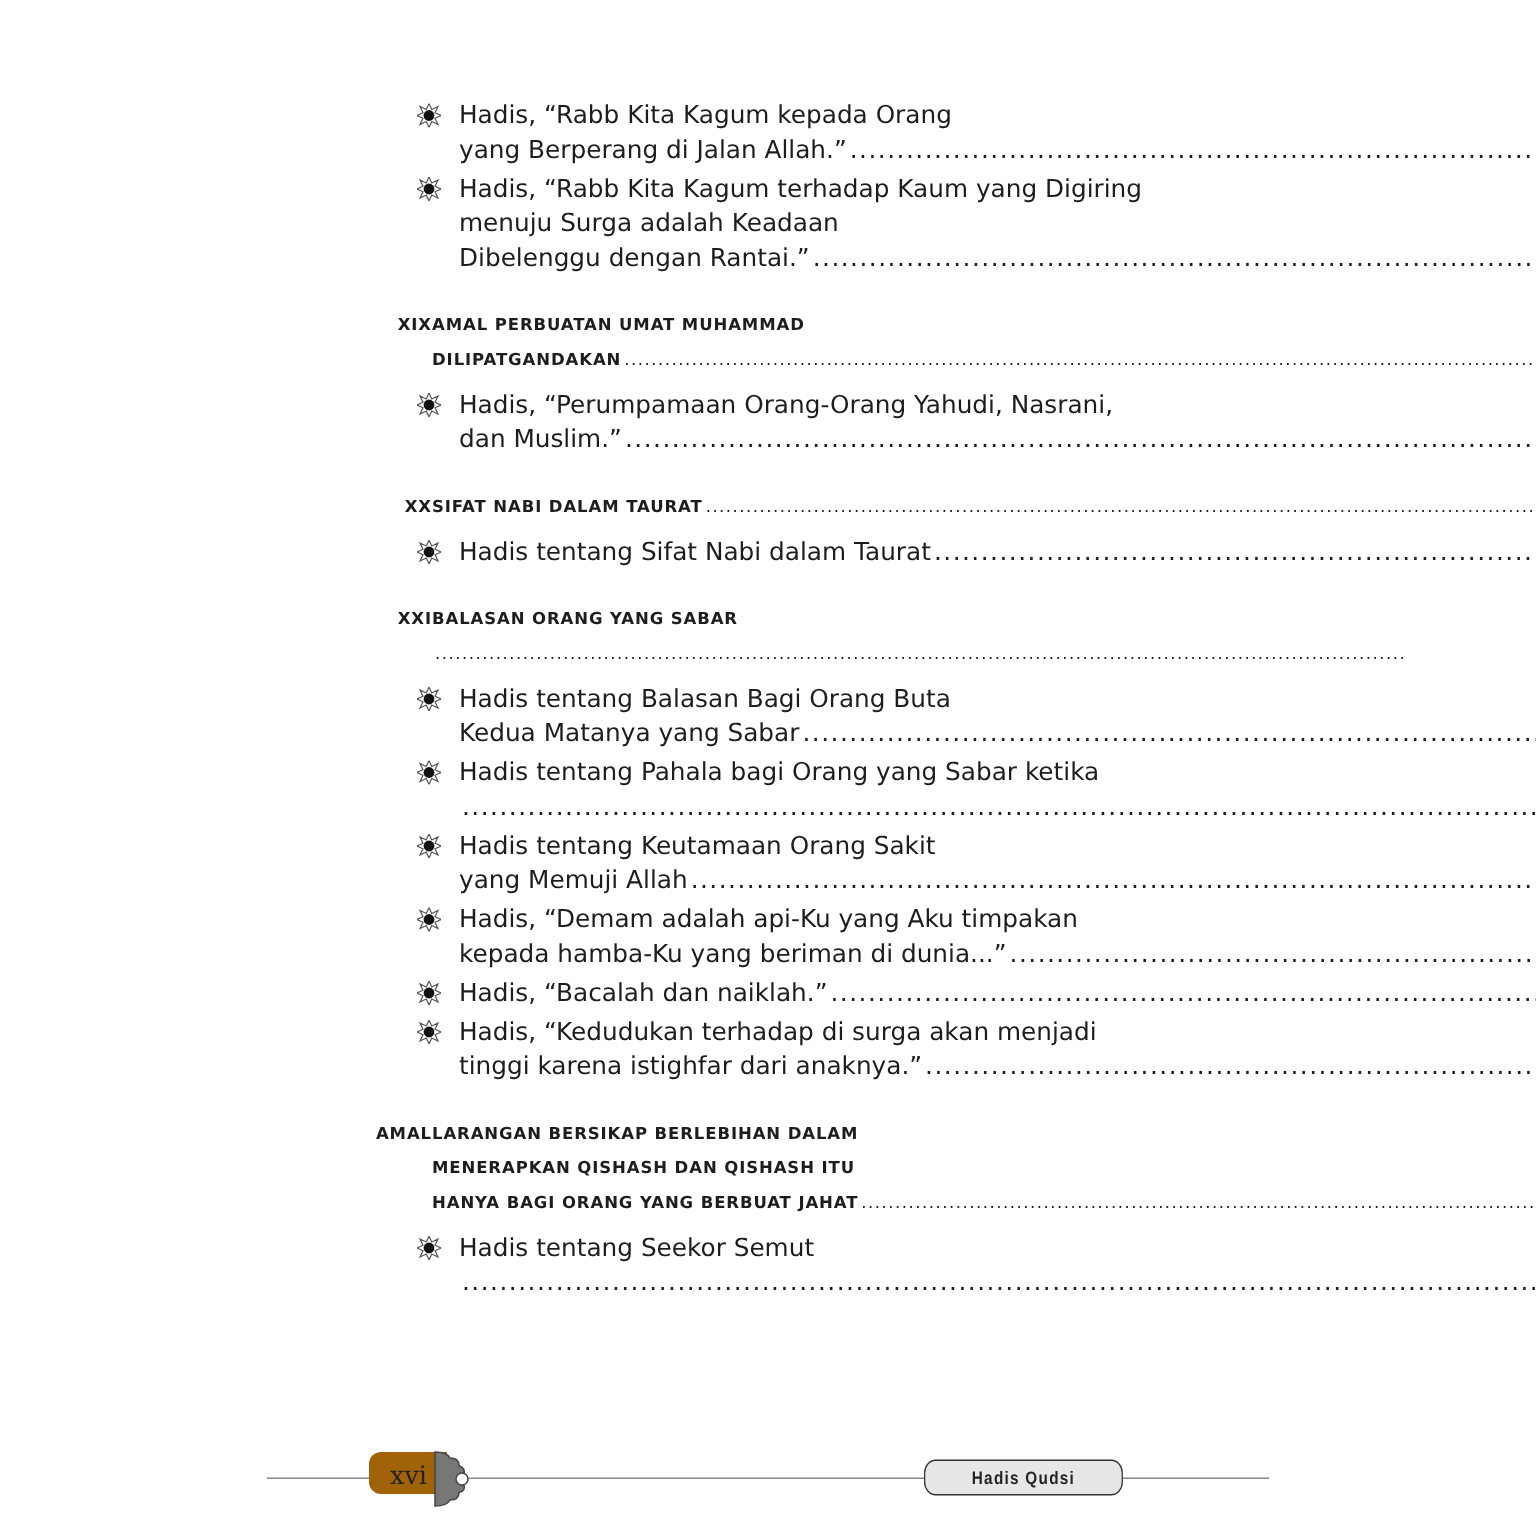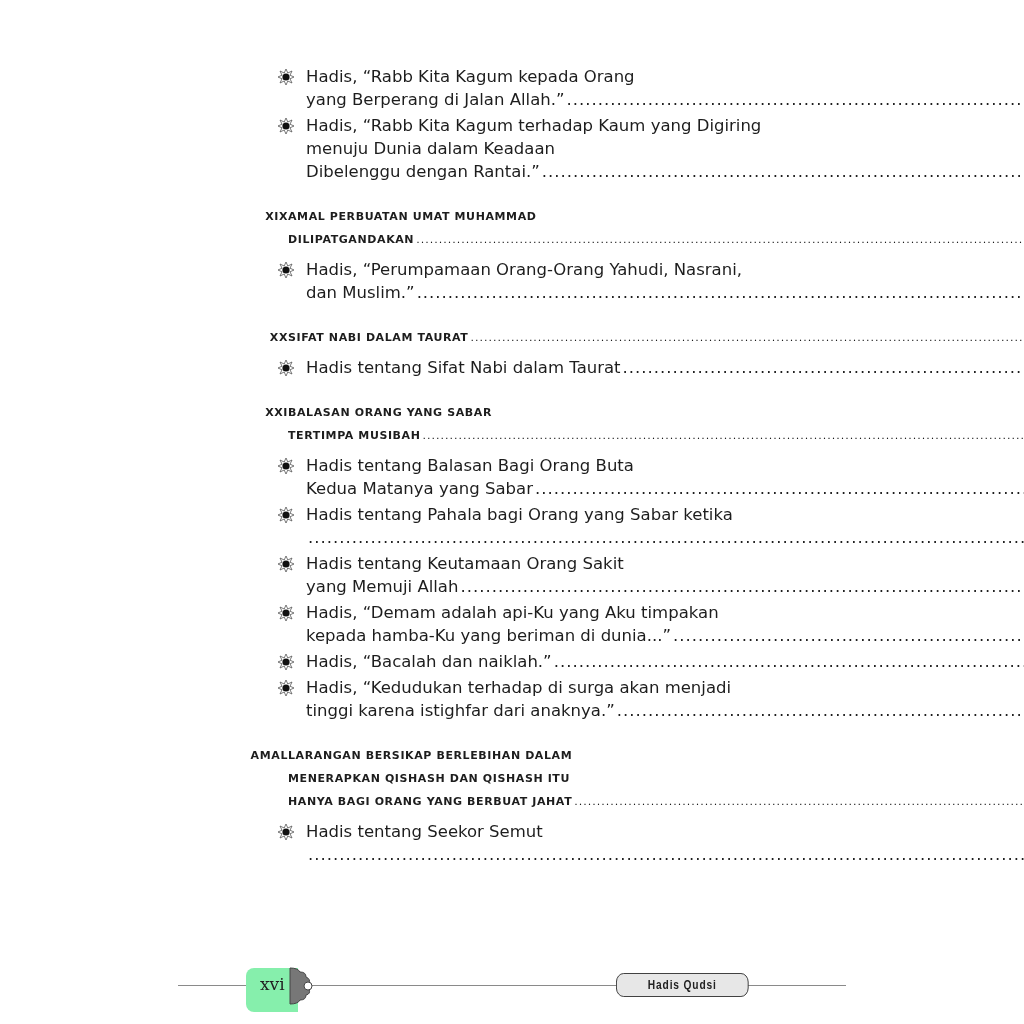--- a/index.html
+++ b/index.html
@@ -16,21 +16,21 @@
     .line .dots { flex: 1; overflow: hidden; margin: 0 2px; }
     .line .dots::before { content: "................................................................................................................................................"; letter-spacing: 1px; font-weight: normal; }
     .item { display: flex; font-size: 16.5px; line-height: 23px; margin-left: 30px; margin-top: 3px; }
     .bullet { width: 30px; flex: none; position: relative; }
     .bullet svg { position: absolute; left: 2px; top: 4px; }
     .item-body { flex: 1; }
     .gap-ch { height: 22px; }
     .gap-sub { height: 4px; }
     .footer { position: absolute; left: 178px; top: 966px; width: 668px; height: 40px; }
     .footer .rule { position: absolute; left: 0; right: 0; top: 19px; height: 1px; background: #8a8a8a; }
-    .folio { position: absolute; left: 68px; top: 2px; width: 52px; height: 44px; background: #86efac; border-radius: 8px 0 0 8px; }
+    .folio { position: absolute; left: 68px; top: 2px; width: 52px; height: 28px; background: #a16207; border-radius: 8px 0 0 8px; }
     .folio-num { position: absolute; left: 14px; top: 6px; font-family: "DejaVu Serif", "Liberation Serif", serif; font-size: 17px; color: #222; }
     .ornament { position: absolute; left: 110px; top: 0px; }
     .book-tag { position: absolute; left: 438px; top: 7px; width: 154px; height: 22px; background: #e7e7e7;
                 border: 1.5px solid #333; border-radius: 9px; text-align: center; font-weight: bold;
                 font-family: "Liberation Sans", sans-serif; font-size: 12px; line-height: 22px; letter-spacing: 1px; color: #222; transform: scaleX(0.85); transform-origin: left center; }
   </style>
 </head>
 <body>
 
 <div class="page" id="toc">
@@ -56,21 +56,21 @@
         <svg width="16" height="16" viewBox="0 0 16 16">
           <polygon points="8,0 9.8,4 14,2 12,6.2 16,8 12,9.8 14,14 9.8,12 8,16 6.2,12 2,14 4,9.8 0,8 4,6.2 2,2 6.2,4" fill="#fff" stroke="#555" stroke-width="0.8"></polygon>
           <circle cx="8" cy="8" r="3.6" fill="#111"></circle>
         </svg>
       </span>
       <div class="item-body">
         <div class="line">
           <span class="txt">Hadis, “Rabb Kita Kagum terhadap Kaum yang Digiring</span>
         </div>
         <div class="line">
-          <span class="txt">menuju Dunia dalam Keadaan</span>
+          <span class="txt">menuju Surga adalah Keadaan</span>
         </div>
         <div class="line">
           <span class="txt">Dibelenggu dengan Rantai.”</span>
           <span class="dots"></span>
         </div>
       </div>
     </div>
     <div class="gap-ch"></div>
     <div class="entry chapter">
       <div class="ch-row">
@@ -133,21 +133,20 @@
     </div>
     <div class="gap-ch"></div>
     <div class="entry chapter">
       <div class="ch-row">
         <span class="ch-num">XXI</span>
         <div class="ch-body">
           <div class="line">
             <span class="txt">BALASAN ORANG YANG SABAR</span>
           </div>
           <div class="line">
-            <span class="txt">TERTIMPA MUSIBAH</span>
             <span class="dots"></span>
           </div>
         </div>
       </div>
     </div>
     <div class="gap-sub"></div>
     <div class="item">
       <span class="bullet">
         <svg width="16" height="16" viewBox="0 0 16 16">
           <polygon points="8,0 9.8,4 14,2 12,6.2 16,8 12,9.8 14,14 9.8,12 8,16 6.2,12 2,14 4,9.8 0,8 4,6.2 2,2 6.2,4" fill="#fff" stroke="#555" stroke-width="0.8"></polygon>

